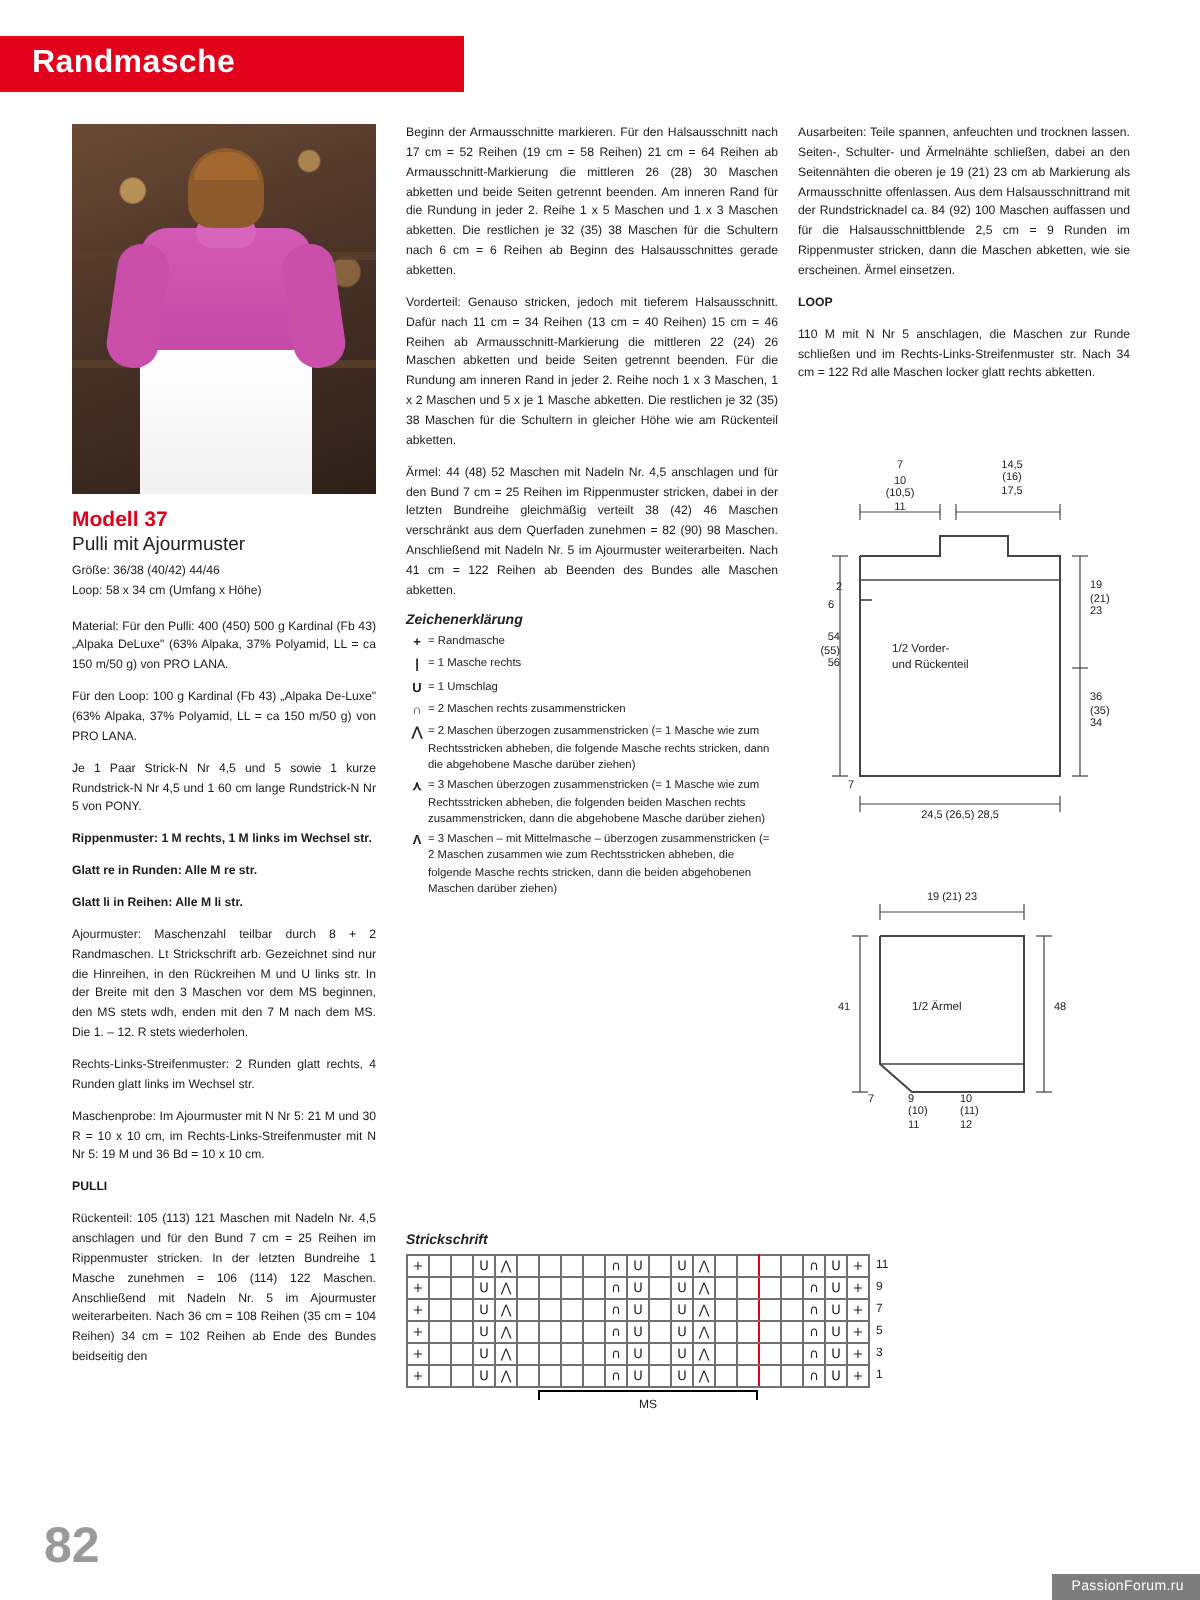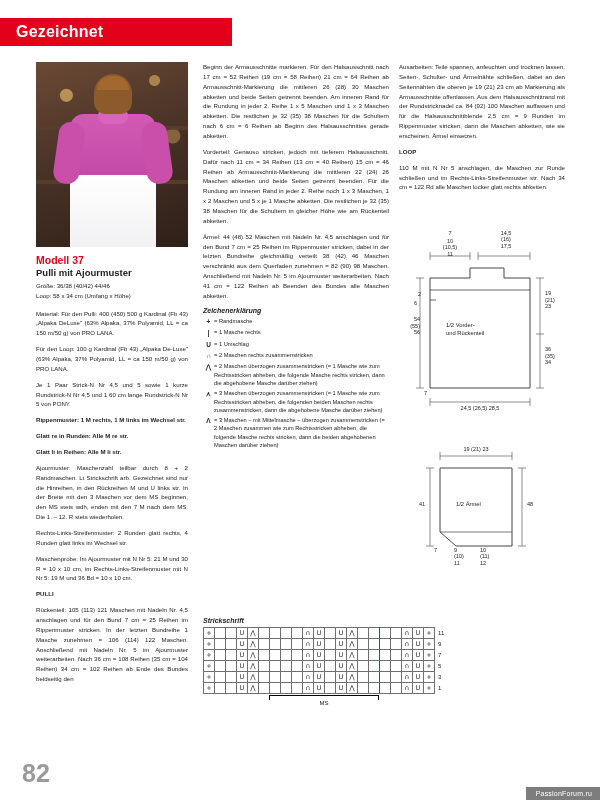--- a/index.html
+++ b/index.html
@@ -83,21 +83,21 @@
     background:#8d5a2b; border-radius:19px 19px 12px 12px;
   }
   .photo .hairfront {
     position:absolute; left:61px; top:14px; width:32px; height:14px;
     background:#a3682f; border-radius:16px 16px 0 0;
   }
 
   .model-no {
     margin-top:7px; color:#e2001a; font-size:10.5px; font-weight:bold;
   }
-  .model-name { font-size:9.5px; font-weight:bold; margin-top:1px; }
+  .model-name { font-size:9.5px; font-weight:normal; margin-top:1px; }
   .meta { font-size:6.1px; line-height:1.6; margin-top:3px; }
 
   
   .legend-title { font-size:7px; font-weight:bold; font-style:italic; margin-bottom:3px; }
   .legend-row { display:flex; align-items:flex-start; margin-bottom:2px; }
   .legend-sym {
     width:11px; flex:0 0 11px; text-align:center;
     font-size:6.5px; line-height:1.45; font-weight:bold;
   }
   .legend-txt { font-size:5.7px; line-height:1.45; }
@@ -134,21 +134,21 @@
     position:absolute; right:0; bottom:0;
     background:#7d7d7d; color:#fff;
     font-size:7px; padding:3px 8px 3px 10px;
     letter-spacing:.2px;
   }
 </style>
 </head>
 <body>
 
 <div class="header-bar">
-  <span class="title">Gezeichnet</span>
+  <span class="title">Randmasche</span>
 </div>
 
 <div class="col col-1">
 
   <div class="photo">
     <div class="bgwin"></div>
     <div class="shelf"></div>
     <div class="shelf shelf2"></div>
     <div class="body"></div>
     <div class="sleeveL"></div>

